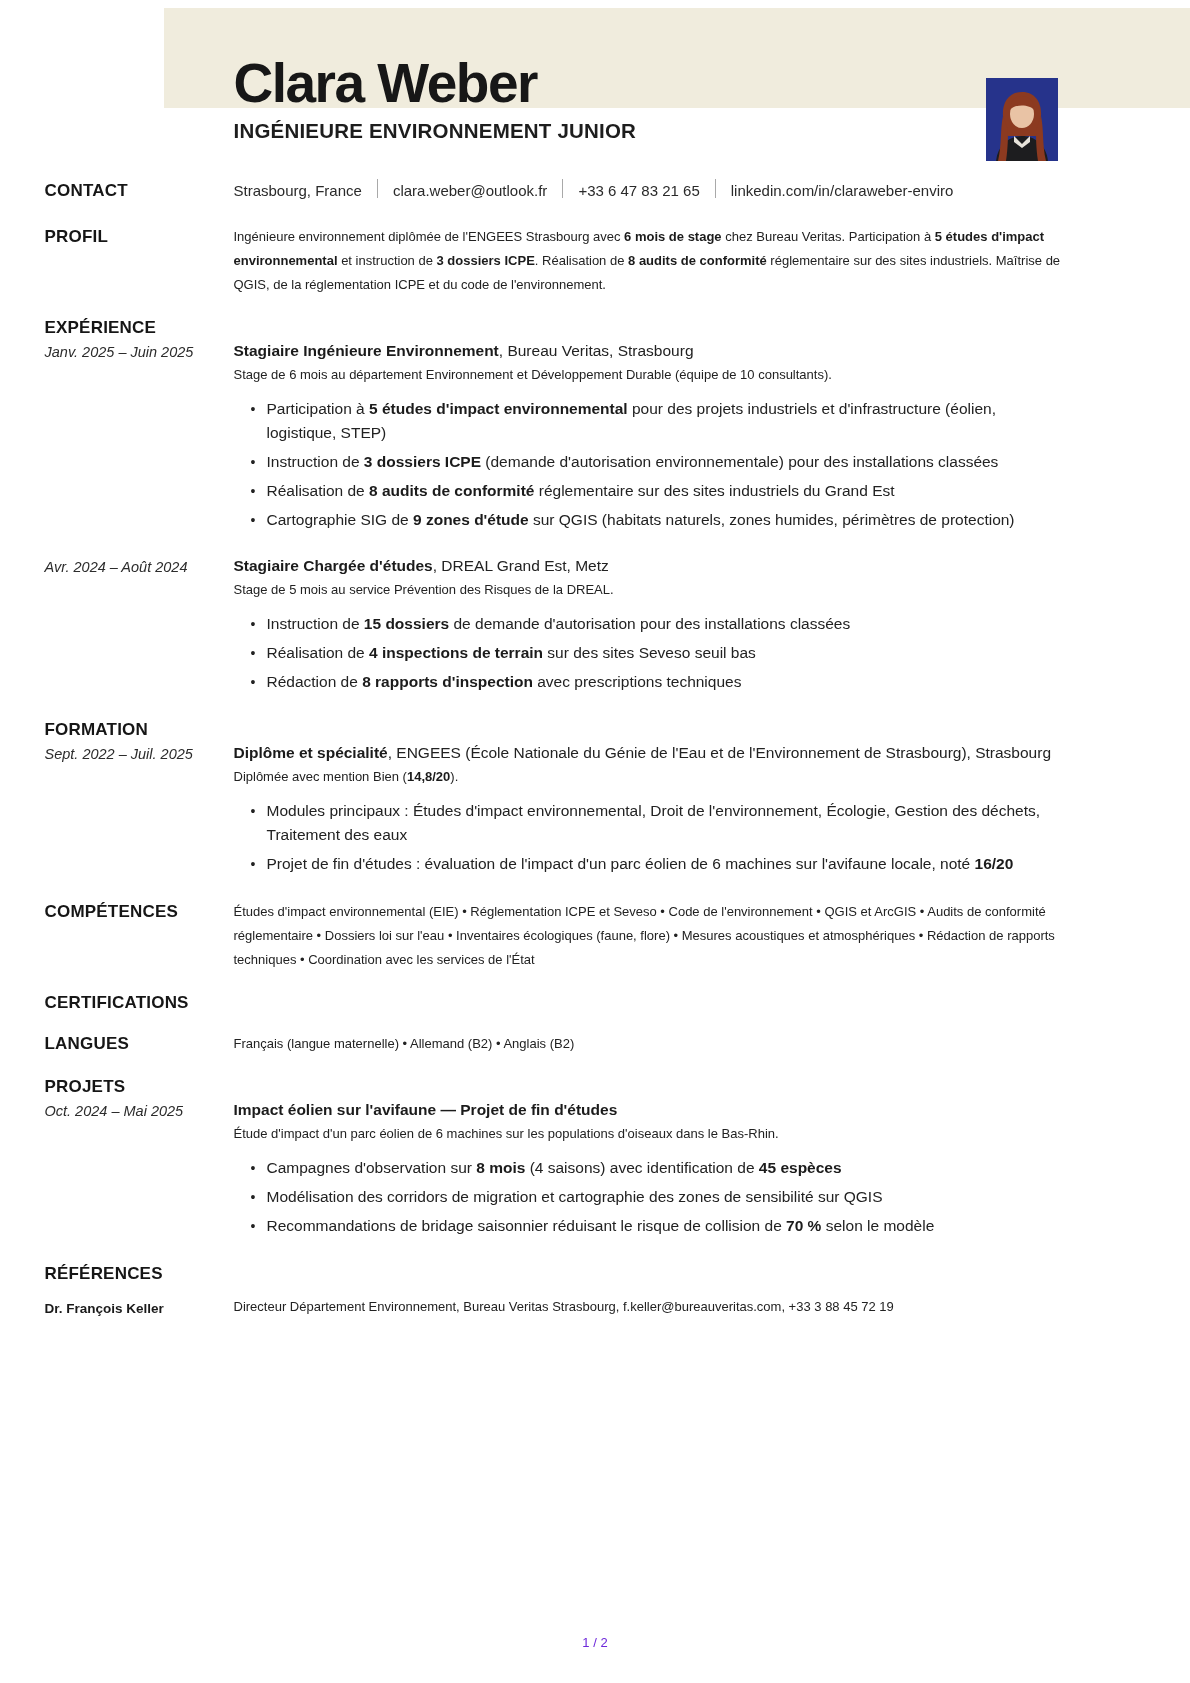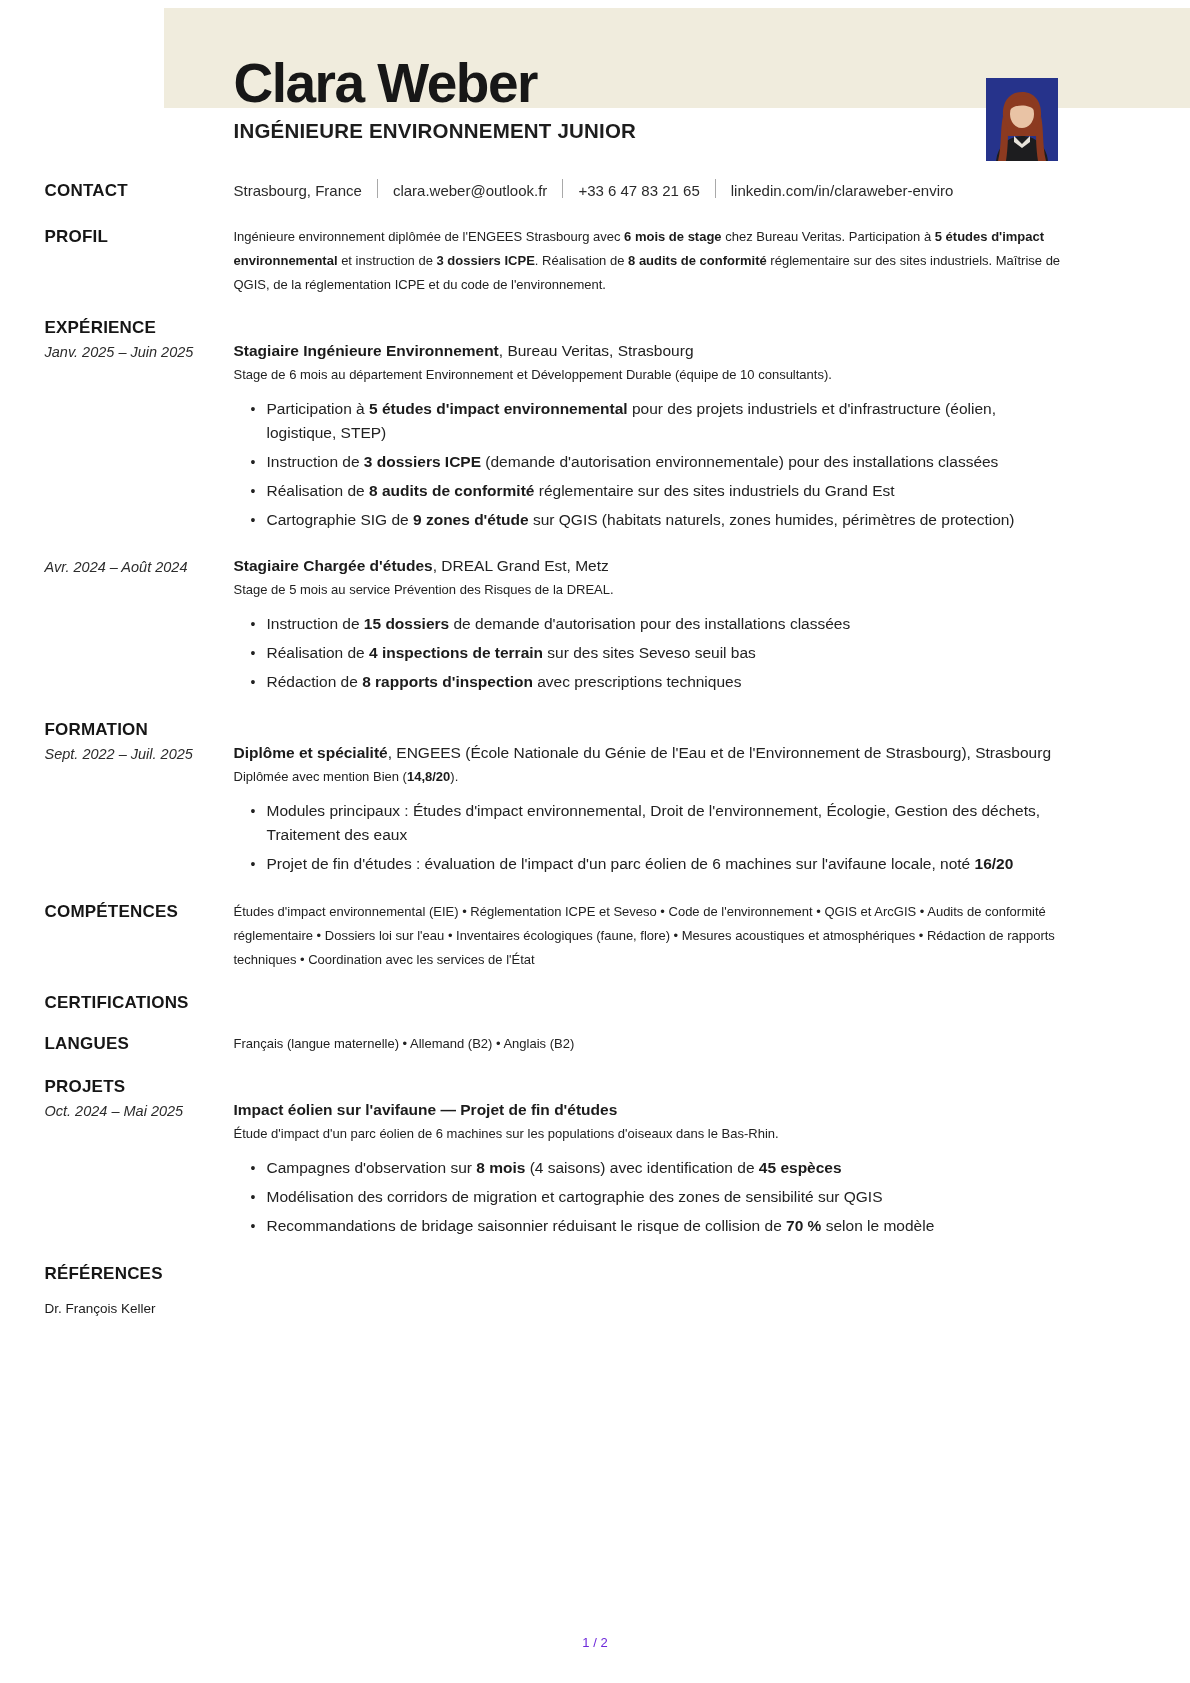--- a/index.html
+++ b/index.html
@@ -31,21 +31,21 @@
 
   main { padding:0 122px 0 44px; }
   .row { display:grid; grid-template-columns:189px 1fr; align-items:start; }
   .sec-label {
     font-size:17px; font-weight:bold; color:#161616; letter-spacing:0.2px;
     line-height:22px; padding-top:1px;
   }
   .date {
     font-size:14.5px; font-style:italic; color:#2c2c2c; line-height:22px; padding-top:2px;
   }
-  .ref-name { font-size:13.5px; font-weight:normal; color:#1a1a1a; line-height:22px; padding-top:3px; }
+  .ref-name { font-size:13.5px; font-weight:bold; color:#1a1a1a; line-height:22px; padding-top:3px; }
   .body-text { font-size:13px; line-height:24px; color:#222222; hyphens:auto; }
   .contact-line { display:flex; align-items:flex-start; font-size:15px; color:#2a2a2a; }
   .contact-line .sep {
     display:inline-block; width:0; height:19px; border-left:1px solid #a9a9a9;
     margin:0 15px;
   }
   .entry-title { font-size:15.5px; line-height:24px; color:#222222; }
   .bullets { list-style:none; margin:10px 0 0 16px; }
   .bullets li {
     position:relative; padding-left:17px; font-size:15.5px; line-height:24px;
@@ -203,19 +203,20 @@
       </div>
     </section>
 
     <section>
       <div class="row sec-head-row">
         <div class="sec-label">RÉFÉRENCES</div>
         <div></div>
       </div>
       <div class="row row-ref-item">
         <div class="ref-name">Dr. François Keller</div>
+        <p class="body-text">Directeur Département Environnement, Bureau Veritas Strasbourg, f.keller@bureauveritas.com, +33 3 88 45 72 19</p>
       </div>
     </section>
 
   </main>
 
   <div class="footer">1 / 2</div>
 </div>
 
 </body></html>

